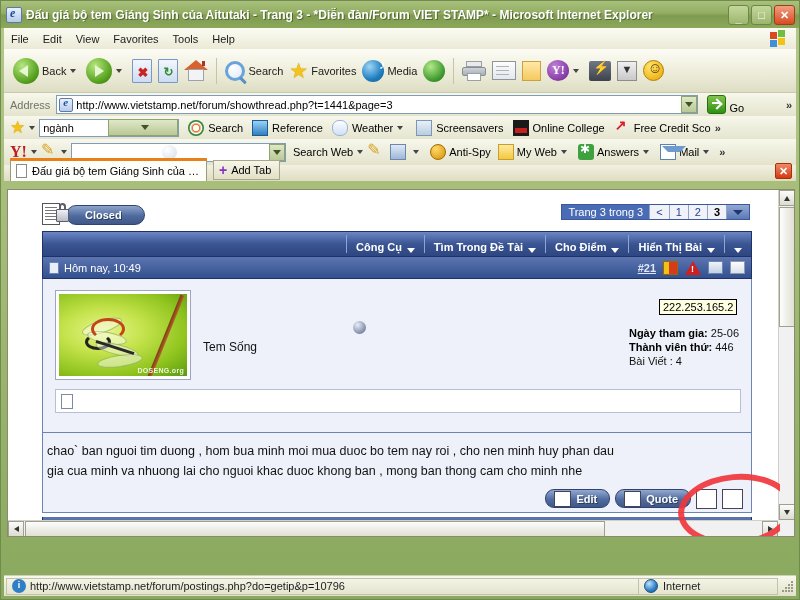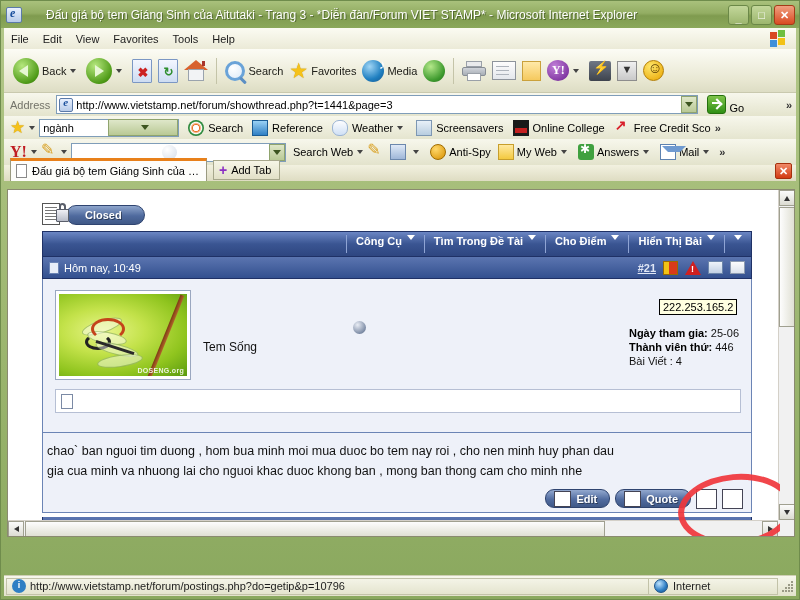--- a/index.html
+++ b/index.html
@@ -31,24 +31,23 @@
     background: linear-gradient(to bottom,#e8f0ff,#b8cbe8);
     border: 1px solid #5b7aa8; border-radius: 2px;
     position: relative; flex: none;
   }
   #titlebar .ticon::after {
     content: "e"; position: absolute; left: 3px; top: -2px;
     font-size: 12px; font-weight: bold; color: #1a4f9c;
     font-style: italic; font-family: "Liberation Serif", serif;
   }
   #titletext {
-    flex: 1; color: #ffffff; font-weight: normal; font-size: 12px;
+    flex: 1; color: #ffffff; font-weight: bold; font-size: 12px;
     white-space: nowrap; overflow: hidden;
     text-shadow: 1px 1px 0 rgba(60,80,30,0.7);
-    margin-left: 20px;
   }
   .winbtns { display: flex; gap: 2px; margin-right: 4px; }
   .winbtn {
     width: 21px; height: 20px; border: 1px solid #6b8848;
     border-radius: 3px; position: relative;
     background: linear-gradient(to bottom,#c3d79b,#9cb66e);
   }
   .winbtn.close { background: linear-gradient(to bottom,#f0a080,#d94a22); border-color:#a43c18;}
   .winbtn .g { position:absolute; left:0; right:0; top:0; bottom:0; color:#fff;
                font-size:11px; font-weight:bold; text-align:center; line-height:19px; }
@@ -269,21 +268,21 @@
   #pagenav .cell{padding:1px 6px;font-size:11px;color:#22409a;border-right:1px solid #8fa3d0;}
   #pagenav .cell.cur{background:#4a6bb5;color:#fff;font-weight:normal;}
   #pagenav .cell.bold{font-weight:bold;color:#000;}
   #pagenav .cell.last{border-right:none;background:linear-gradient(#93a9d4,#5c79b5);width:22px;
      display:flex;align-items:center;justify-content:center;}
   #pagenav .cell.last .t{width:0;height:0;border-left:5px solid transparent;border-right:5px solid transparent;border-top:5px solid #21366e;}
 
   #bluebar{position:absolute;left:34px;top:41px;width:710px;height:26px;
      background:linear-gradient(to bottom,#6b86c4,#3a5592 50%,#2e4680);
      border:1px solid #1f3166;display:flex;align-items:center;justify-content:flex-end;}
-  #bluebar .bi{padding:0 9px;color:#fff;font-size:11px;font-weight:bold;display:flex;align-items:flex-start;
+  #bluebar .bi{padding:0 9px;color:#fff;font-size:11px;font-weight:bold;display:flex;align-items:flex-end;
      border-left:1px solid #8fa4d4;height:18px;white-space:nowrap;}
   #bluebar .bi .t{width:0;height:0;border-left:4px solid transparent;border-right:4px solid transparent;
      border-top:5px solid #fff;margin-left:5px;}
 
   .posthdr{position:absolute;left:34px;width:710px;height:22px;
      background:linear-gradient(to bottom,#5b75b0,#33508f);border:1px solid #1f3166;border-top:none;
      display:flex;align-items:center;padding:0 6px;}
   .posthdr .pg{width:10px;height:12px;background:#e8eef8;border:1px solid #6b84b5;margin-right:5px;flex:none;}
   .posthdr .dt{color:#fff;font-size:11px;}
   .posthdr .right{margin-left:auto;display:flex;align-items:center;gap:7px;}
@@ -347,21 +346,21 @@
   }
 
   
   #statusbar{
     position:absolute;left:3px;bottom:3px;right:3px;height:21px;
     background:linear-gradient(to bottom,#f7f7ec,#e2e2cb);
     display:flex;align-items:center;border-top:1px solid #cfcfb4;
   }
   #statusbar .seg{height:17px;display:flex;align-items:center;padding:0 5px;font-size:11px;color:#1d1d1d;}
   #stmain{flex:1;border:1px solid #c2c2a8;border-right:none;margin-left:2px;min-width:0;overflow:hidden;white-space:nowrap;}
-  #stzone{width:130px;border:1px solid #c2c2a8;display:flex;align-items:center;}
+  #stzone{width:140px;border:1px solid #c2c2a8;display:flex;align-items:center;}
   #stzone .globe{width:14px;height:14px;border-radius:50%;margin-right:5px;
      background:radial-gradient(circle at 35% 30%,#bfe4ff,#2f7fc4 60%,#1b5289);border:1px solid #1b5289;flex:none;}
   #stgrip{width:16px;height:16px;position:relative;margin-left:2px;}
   #stgrip i{position:absolute;width:2px;height:2px;background:#9a9a86;}
   .stinfo{width:14px;height:14px;border-radius:50%;background:#2f7fc4;color:#fff;font-size:9px;
      text-align:center;line-height:13px;font-weight:bold;margin-right:4px;flex:none;}
 </style>
 </head>
 <body>
 
@@ -594,20 +593,30 @@
               <i class="l" style="top:9px;"></i>
               <i class="l" style="top:12px;"></i>
               <i class="l" style="top:15px;"></i>
             </i>
           <i class="shackle"></i>
             <i class="lockbody"></i>
         </span>
         <span class="pillbtn">Closed</span>
       </div>
 
+      <div id="pagenav">
+        <span class="cell cur">Trang 3 trong 3</span>
+        <span class="cell">&lt;</span>
+        <span class="cell">1</span>
+        <span class="cell">2</span>
+        <span class="cell bold">3</span>
+        <span class="cell last">
+            <i class="t"></i>
+          </span>
+      </div>
 
       <div id="bluebar">
         <span class="bi">
             <span>Công Cụ</span>
             <i class="t"></i>
           </span>
         <span class="bi">
             <span>Tìm Trong Đề Tài</span>
             <i class="t"></i>
           </span>

